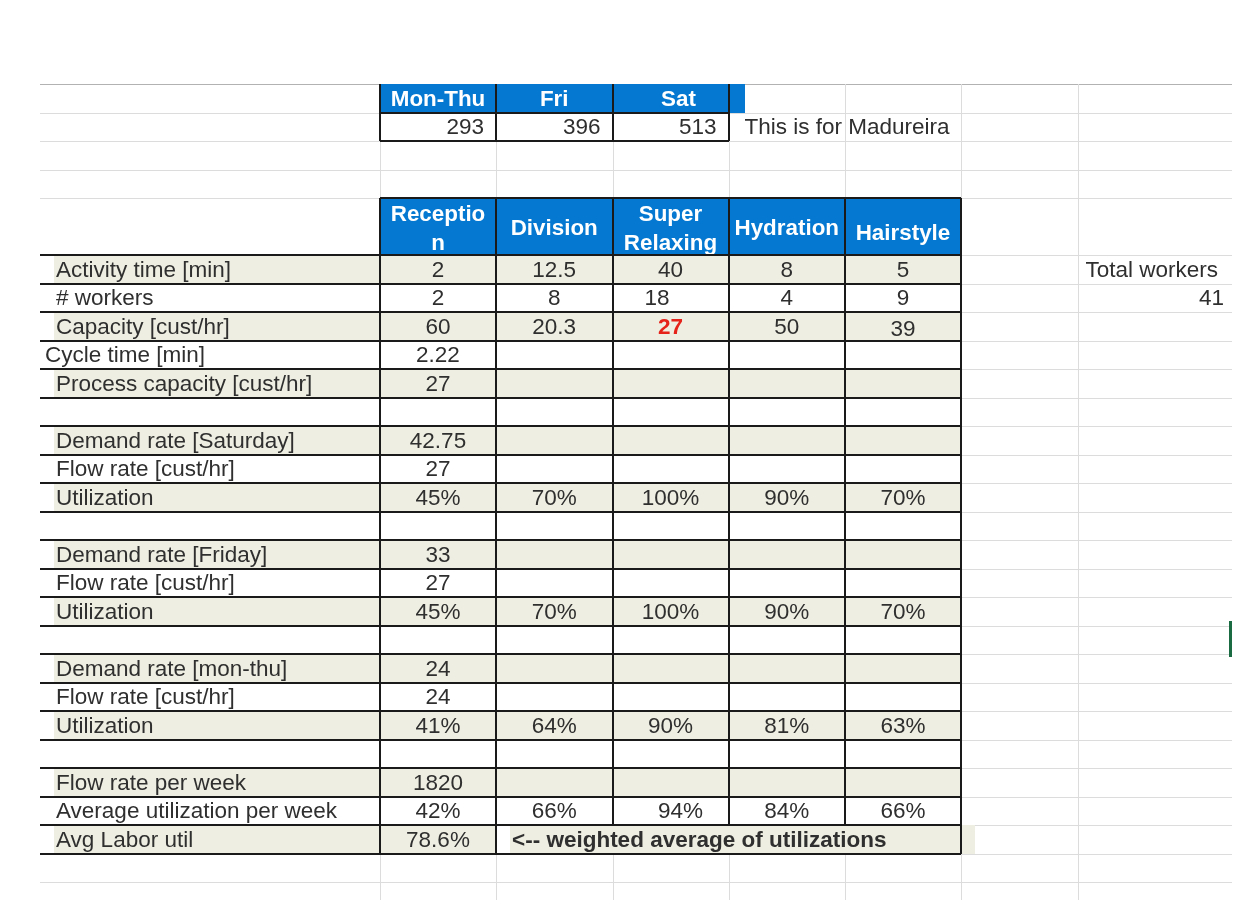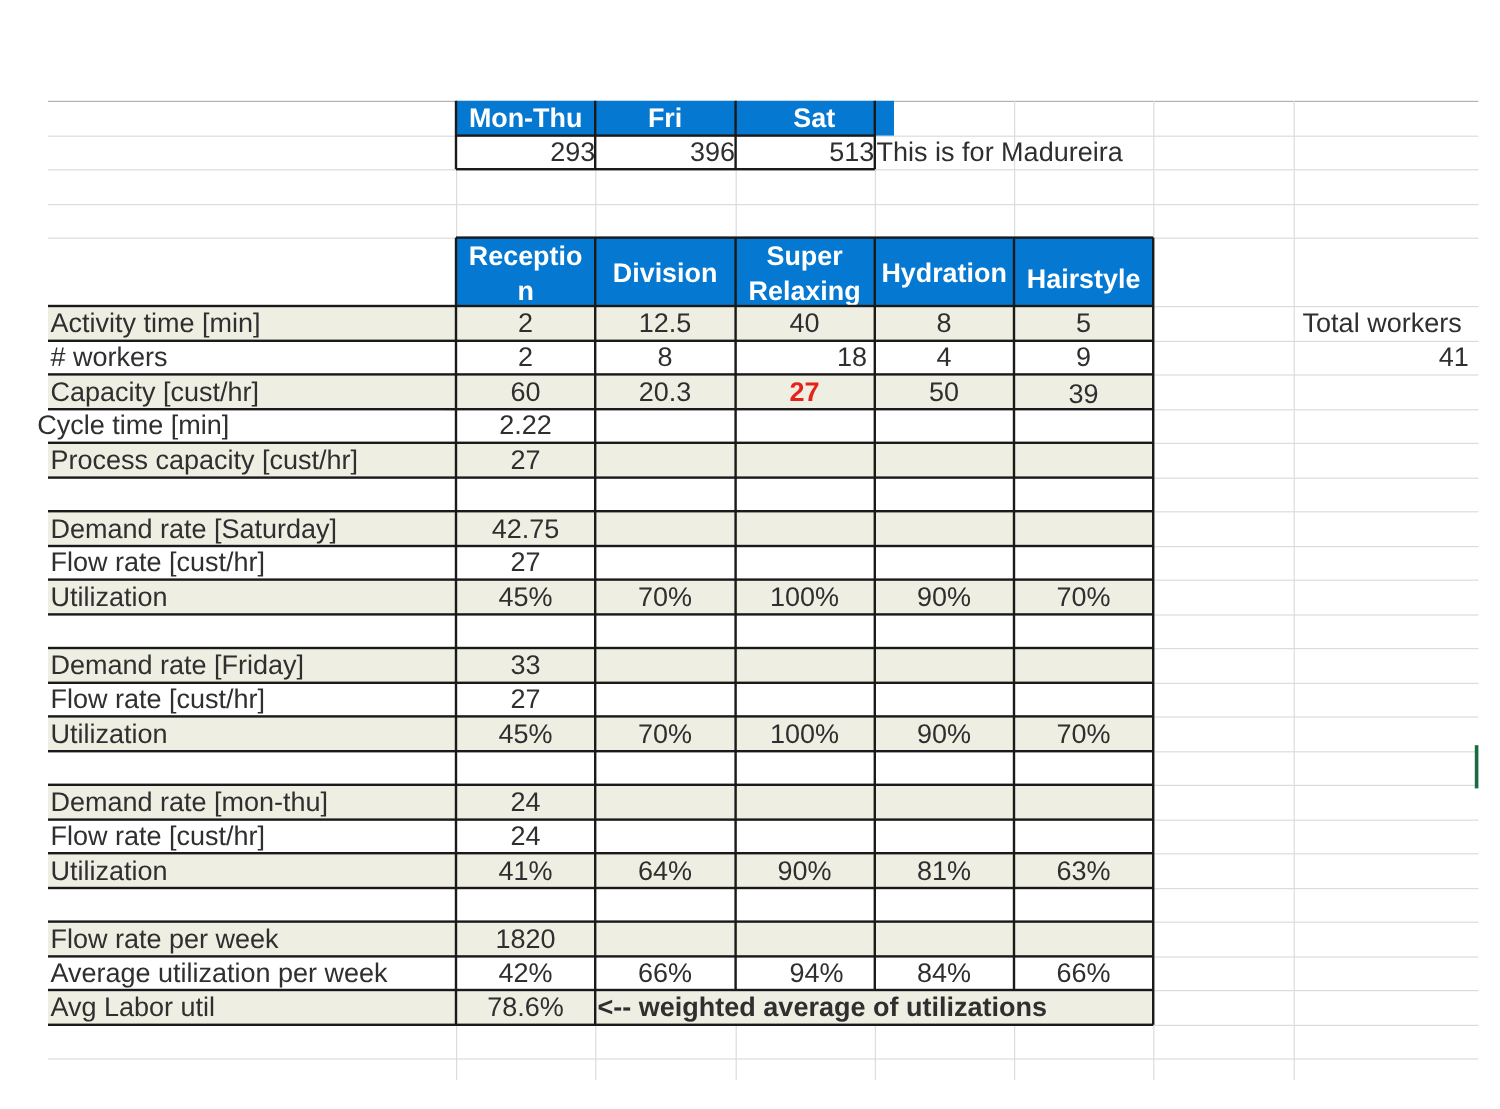--- a/index.html
+++ b/index.html
@@ -13,23 +13,23 @@
   
   .gl-h{position:absolute;height:1px;background:#dcdcdc;left:40px;width:1192px;}
   .gl-h.frozen{background:#b2b2b2;}
   .gl-v{position:absolute;width:1px;background:#dcdcdc;top:84px;height:816px;}
 
   
   .cell{position:absolute;box-sizing:border-box;font-size:22.5px;line-height:1;
         color:#2f2f2f;white-space:nowrap;display:flex;align-items:center;
         padding-top:1px;}
   .cell.r {justify-content:flex-end;padding-right:8px;}
-  .cell.rr{justify-content:flex-end;}
+  .cell.rr{justify-content:flex-end;padding-right:12px;}
   .cell.c {justify-content:center;}
-  .cell.l {justify-content:flex-start;padding-left:2px;}
+  .cell.l {justify-content:flex-start;padding-left:2px;margin-left:14px;}
   .cell.l2{justify-content:flex-start;padding-left:8px;}
   .hdr{background:#0579d1;color:#ffffff;font-weight:bold;font-size:22.4px;
        text-align:center;justify-content:center;}
   .hdr.wrap{white-space:pre-line;text-align:center;line-height:29px;
             display:flex;align-items:center;justify-content:center;padding-top:2px;}
   .beige{background:#efeee2;}
   .white{background:#ffffff;}
   .red{color:#e5231b;font-weight:bold;}
   .bold{font-weight:bold;}
 
@@ -102,21 +102,21 @@
 <div class="cell l beige" style="left:40px;top:255.0px;width:340px;height:28.5px">Activity time [min]</div>
 <div class="cell c beige" style="left:380px;top:255.0px;width:116px;height:28.5px">2</div>
 <div class="cell c beige" style="left:496px;top:255.0px;width:116.5px;height:28.5px">12.5</div>
 <div class="cell c beige" style="left:612.5px;top:255.0px;width:116.0px;height:28.5px">40</div>
 <div class="cell c beige" style="left:728.5px;top:255.0px;width:116.5px;height:28.5px">8</div>
 <div class="cell c beige" style="left:845px;top:255.0px;width:116px;height:28.5px">5</div>
 
 <div class="cell l white" style="left:40px;top:283.5px;width:340px;height:28.5px"># workers</div>
 <div class="cell c white" style="left:380px;top:283.5px;width:116px;height:28.5px">2</div>
 <div class="cell c white" style="left:496px;top:283.5px;width:116.5px;height:28.5px">8</div>
-<div class="cell c white" style="left:648px;top:283.5px;width:124px;height:28.5px">18</div>
+<div class="cell c white" style="left:595px;top:283.5px;width:124px;height:28.5px">18</div>
 <div class="cell c white" style="left:728.5px;top:283.5px;width:116.5px;height:28.5px">4</div>
 <div class="cell c white" style="left:845px;top:283.5px;width:116px;height:28.5px">9</div>
 
 <div class="cell l beige" style="left:40px;top:312.0px;width:340px;height:28.5px">Capacity [cust/hr]</div>
 <div class="cell c beige" style="left:380px;top:312.0px;width:116px;height:28.5px">60</div>
 <div class="cell c beige" style="left:496px;top:312.0px;width:116.5px;height:28.5px">20.3</div>
 <div class="cell c beige red" style="left:612.5px;top:312.0px;width:116.0px;height:28.5px">27</div>
 <div class="cell c beige" style="left:728.5px;top:312.0px;width:116.5px;height:28.5px">50</div>
 <div class="cell c beige" style="left:845px;top:312.0px;width:116px;height:34px">39</div>
 

